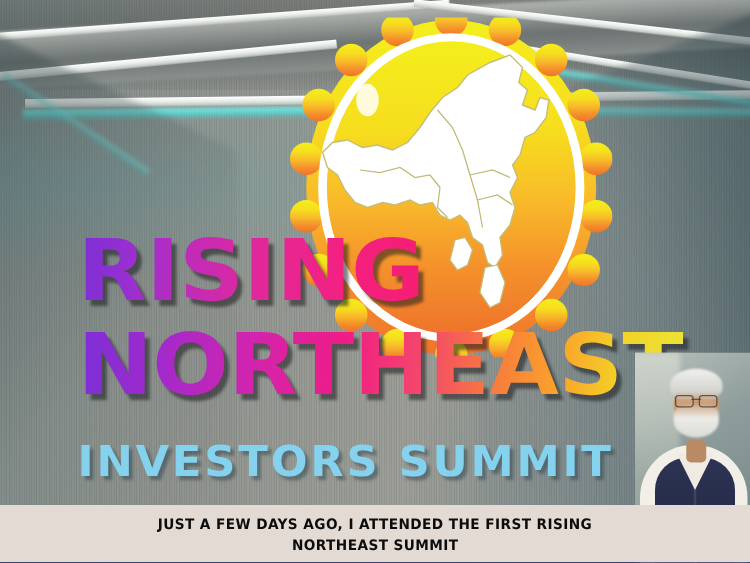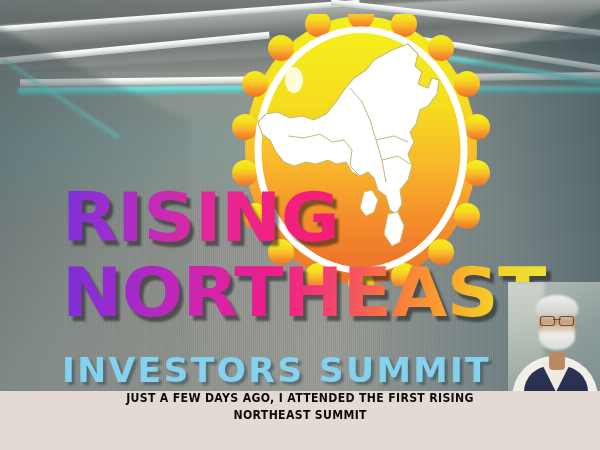--- a/index.html
+++ b/index.html
@@ -252,26 +252,26 @@
     background: radial-gradient(ellipse at 40% 40%, #c89268 0%, #a87a54 70%, rgba(168,122,84,0) 100%);
     border-radius:50% 40% 45% 55%;
     filter: blur(1.2px);
   }
 
   
   .caption-bar {
     position: absolute;
     left: 0; bottom: 0;
     width: 100%;
-    height: 59px;
+    height: 46px;
     background: #e3dad3;
     display: flex;
     flex-direction: column;
     align-items: center;
-    justify-content: flex-start;
+    justify-content: center;
     gap: 3px;
     z-index: 5;
   }
   .caption-line {
     font-family: "DejaVu Sans", "Liberation Sans", sans-serif;
     font-weight: 700;
     font-size: 11.5px;
     letter-spacing: .35px;
     color: #0c0c0c;
     text-align: center;

